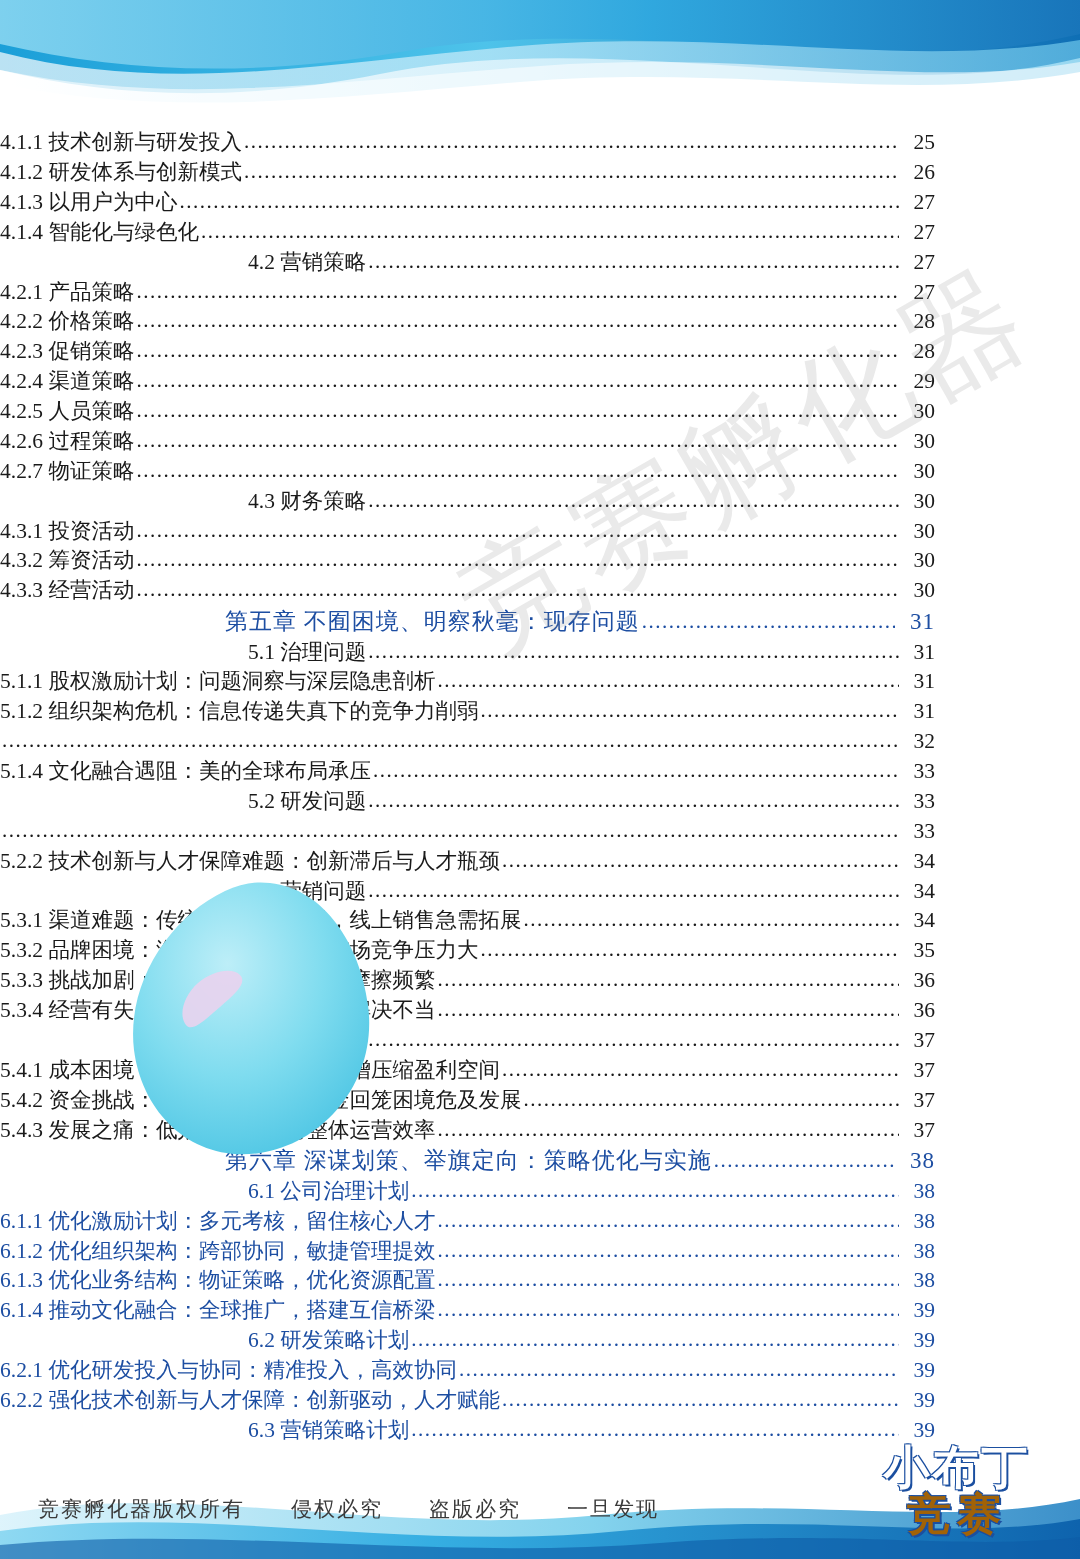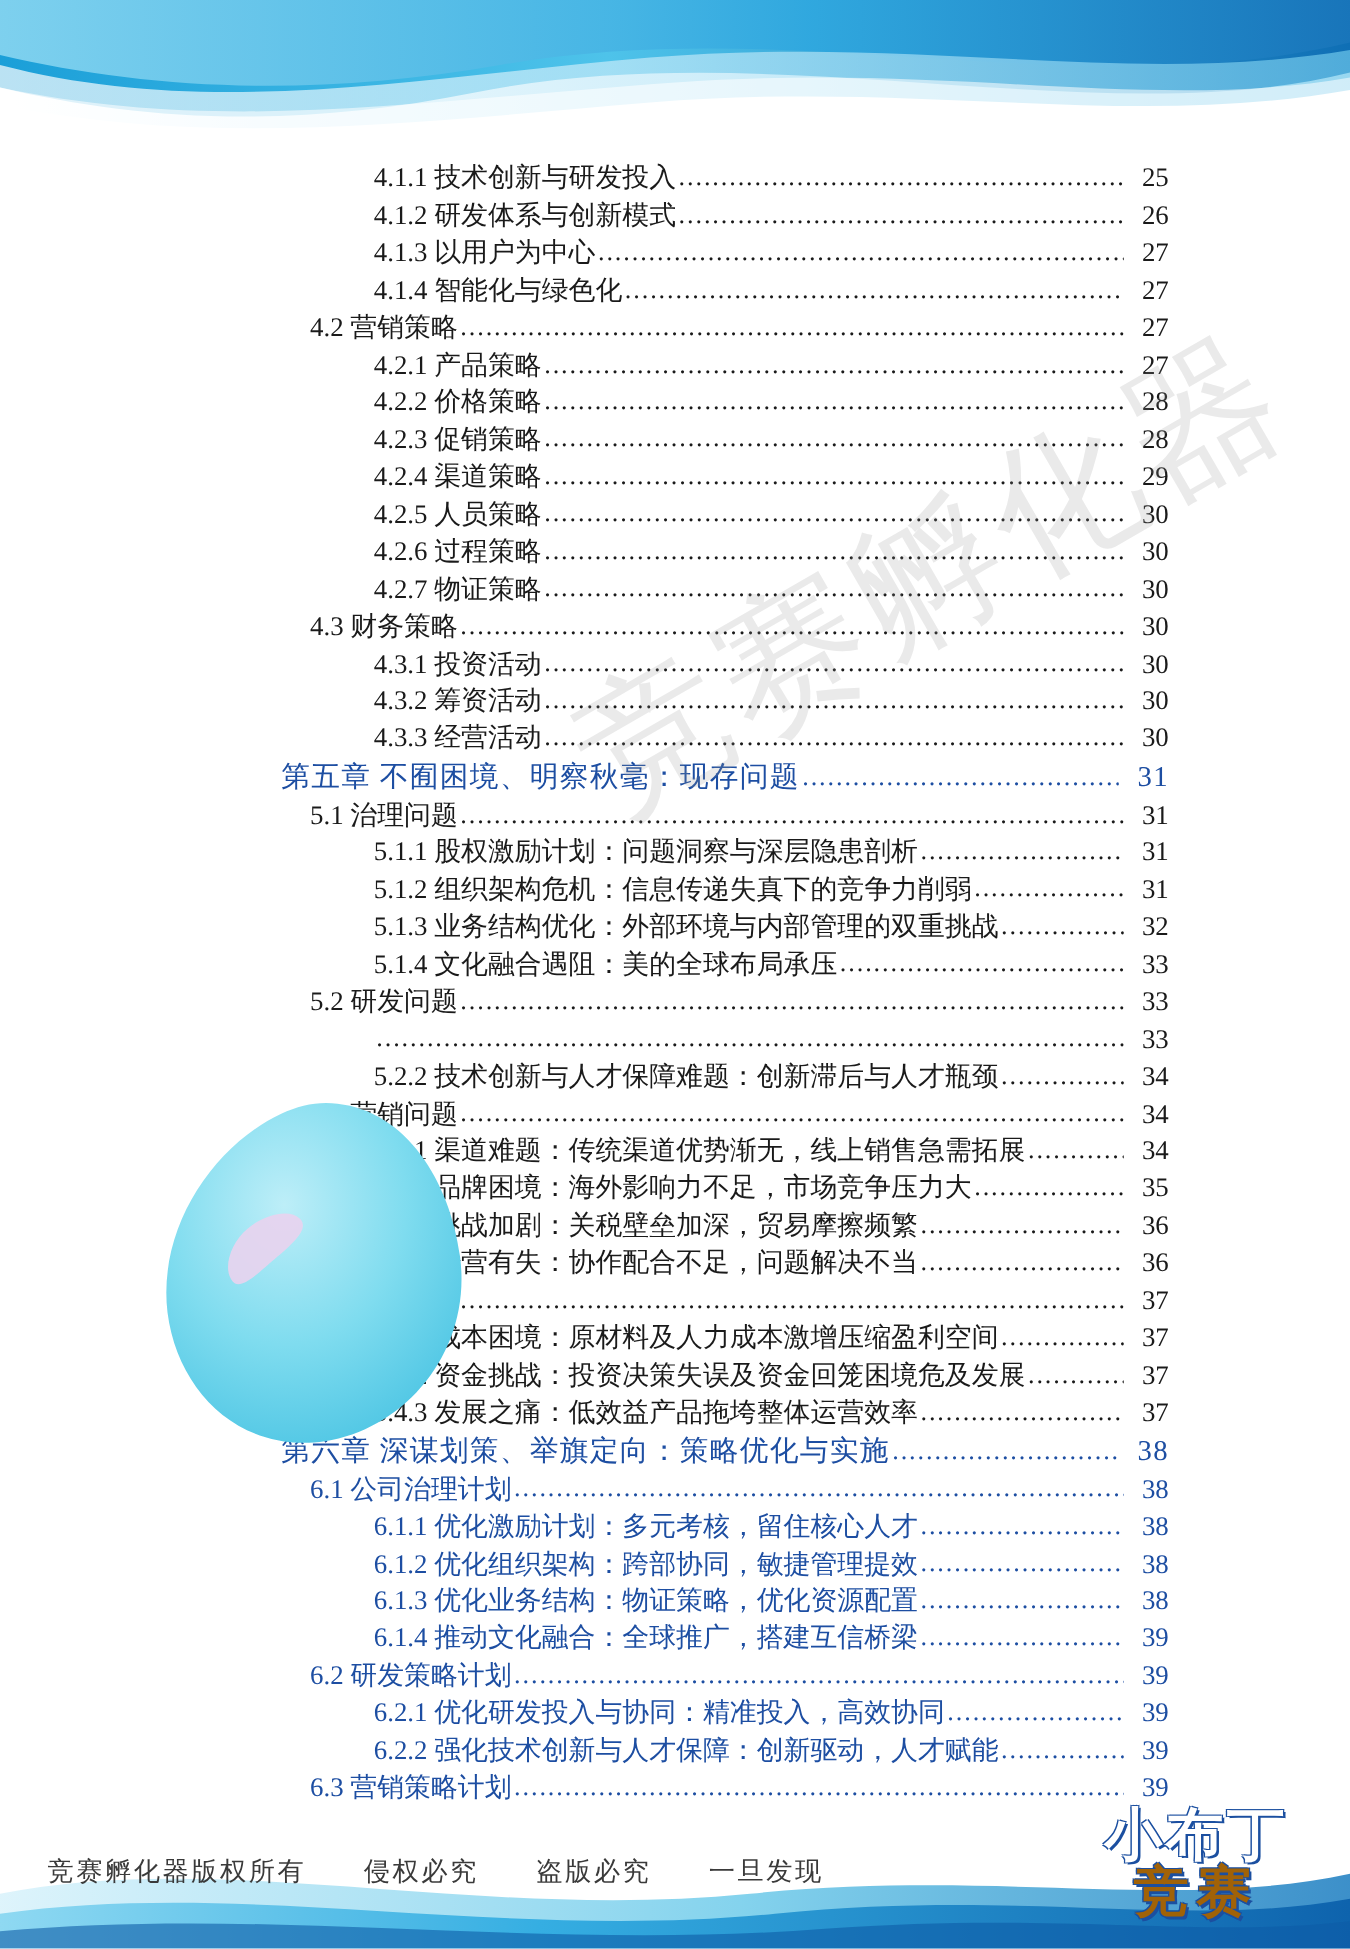--- a/index.html
+++ b/index.html
@@ -91,21 +91,21 @@
     letter-spacing: 1.5px;
     position: relative;
     top: -1px;
   }
   .toc-row .pg {
     flex: 0 0 auto;
     text-align: right;
     min-width: 34px;
   }
   .lvl2 { padding-left: 248px; padding-right: 145px; }
-  .lvl3 { padding-left: 287px; padding-right: 145px; margin-left: 12px; }
+  .lvl3 { padding-right: 145px; }
 
   
   .chapter {
     padding-left: 225px;
     padding-right: 145px;
     font-weight: normal;
     color: #1d4ea2;
     font-size: 23px;
     letter-spacing: 1px;
   }
@@ -114,21 +114,21 @@
 
   
   .blue-row { color: #1d4ea2; }
   .blue-row .dots { color: #1d4ea2; }
   .blue-row .pg { color: #1d4ea2; }
 
   
   .footer-text {
     position: absolute;
     left: 0;
-    bottom: 48px;
+    bottom: 36px;
     width: 1080px;
     text-align: left;
     padding-left: 38px;
     font-size: 21px;
     color: #3a3a3a;
     letter-spacing: 2px;
     z-index: 9;
     font-family: "Liberation Sans", sans-serif;
     box-sizing: border-box;
   }
@@ -293,21 +293,20 @@
       <span class="lbl">5.1.1 股权激励计划：问题洞察与深层隐患剖析</span>
       <span class="dots">....................................................................................................................................................................................................................................................................</span>
       <span class="pg">31</span>
     </div>
     <div class="toc-row lvl3">
       <span class="lbl">5.1.2 组织架构危机：信息传递失真下的竞争力削弱</span>
       <span class="dots">....................................................................................................................................................................................................................................................................</span>
       <span class="pg">31</span>
     </div>
     <div class="toc-row lvl3">
-      <span class="lbl">5.1.3 业务结构优化：外部环境与内部管理的双重挑战</span>
       <span class="dots">....................................................................................................................................................................................................................................................................</span>
       <span class="pg">32</span>
     </div>
     <div class="toc-row lvl3">
       <span class="lbl">5.1.4 文化融合遇阻：美的全球布局承压</span>
       <span class="dots">....................................................................................................................................................................................................................................................................</span>
       <span class="pg">33</span>
     </div>
     <div class="toc-row lvl2">
       <span class="lbl">5.2 研发问题</span>

